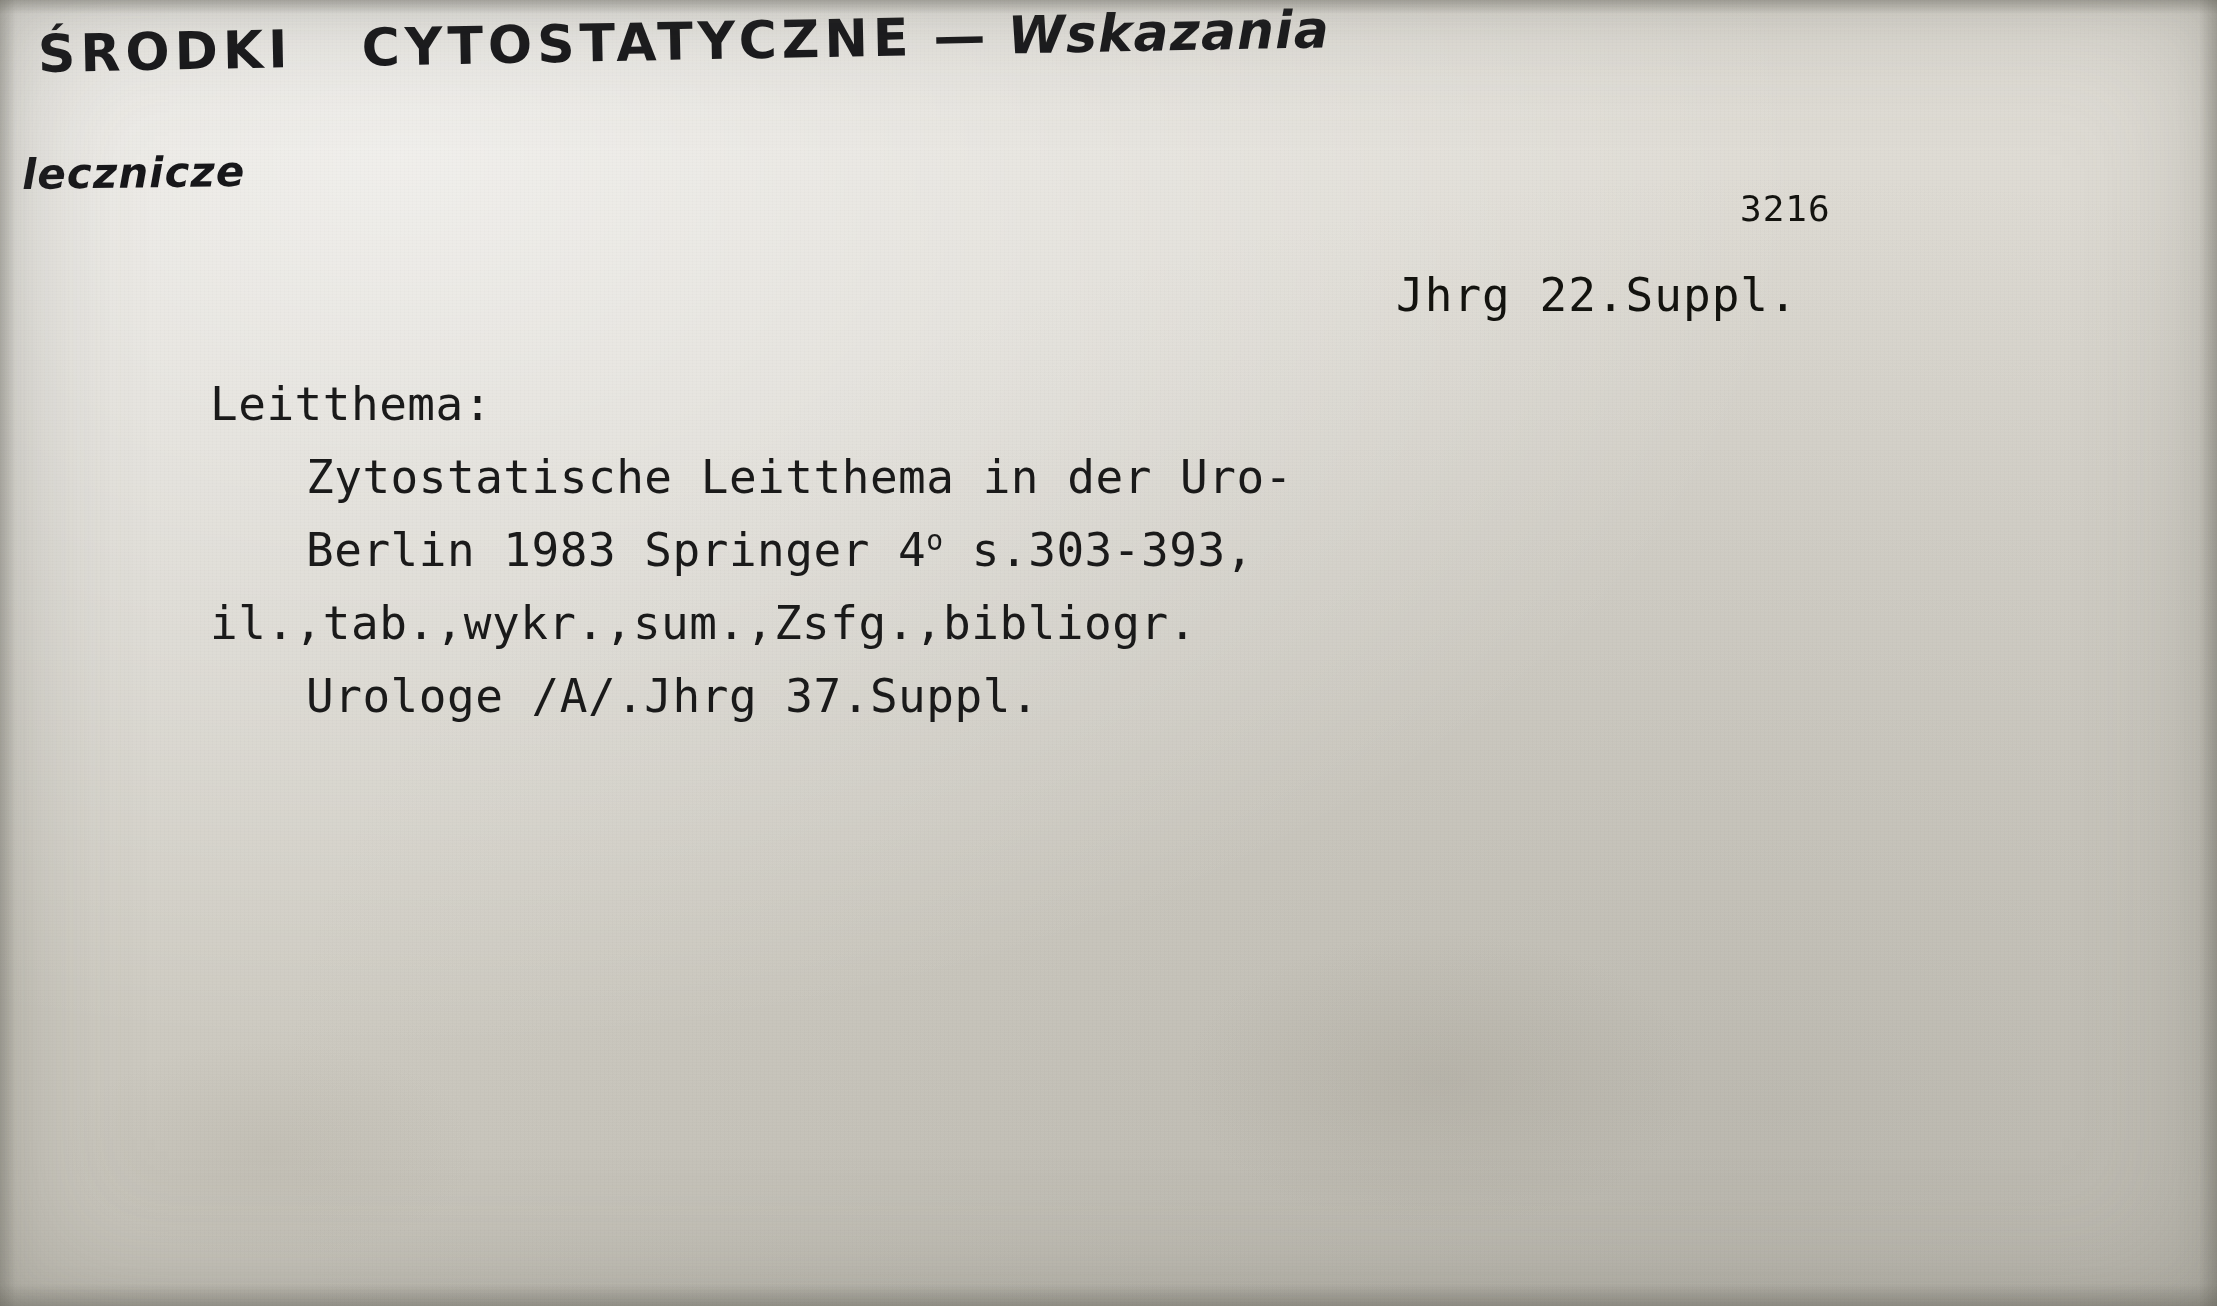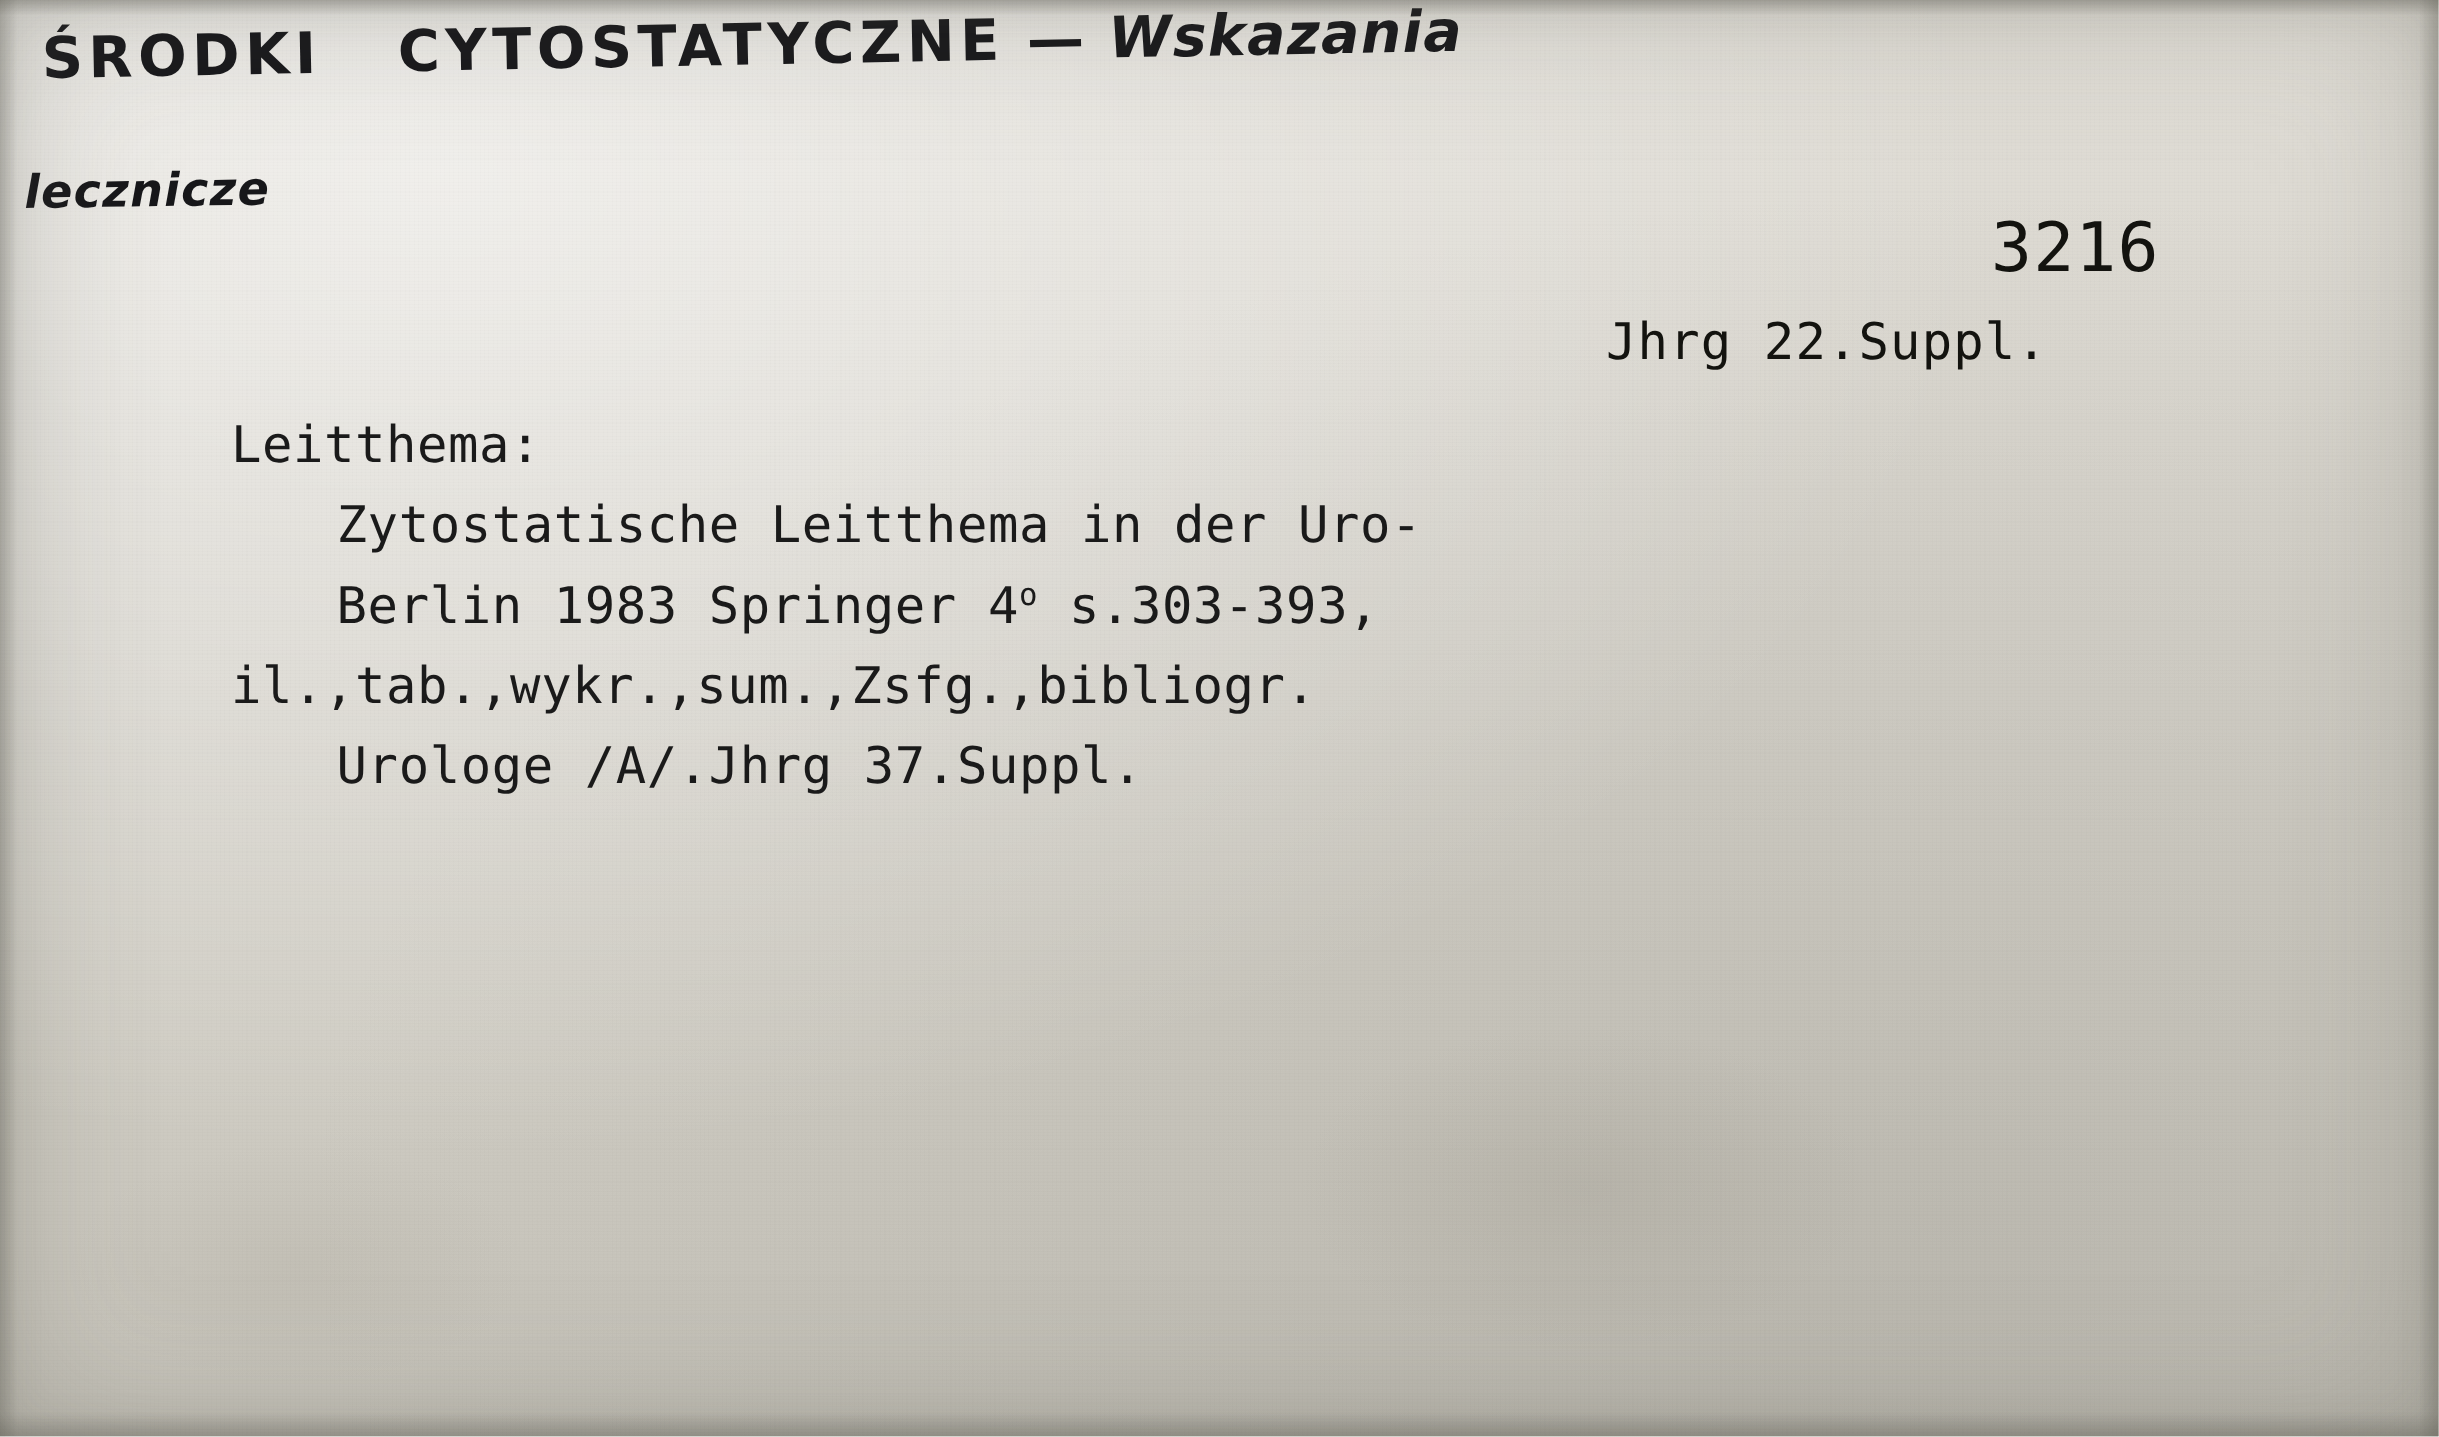--- a/index.html
+++ b/index.html
@@ -68,31 +68,30 @@
     letter-spacing: 1px;
   }
   
   .typed {
     position: absolute;
     white-space: pre;
     font-family: "DejaVu Sans Mono", monospace;
     color: #13130f;
   }
   #num-3216 {
-    left: 1810px;
+    left: 1740px;
     top: 188px;
-    font-size: 62px;
+    font-size: 36px;
     letter-spacing: 1px;
   }
   #jhrg-line {
-    left: 1460px;
+    left: 1396px;
     top: 268px;
     font-size: 46px;
     letter-spacing: 1px;
-    margin-top: 15px;
   }
   #body-block {
     position: absolute;
     left: 210px;
     top: 368px;
     font-size: 46px;
     line-height: 73px;
     letter-spacing: 0.5px;
   }
   .indent-1 { padding-left: 96px; }

